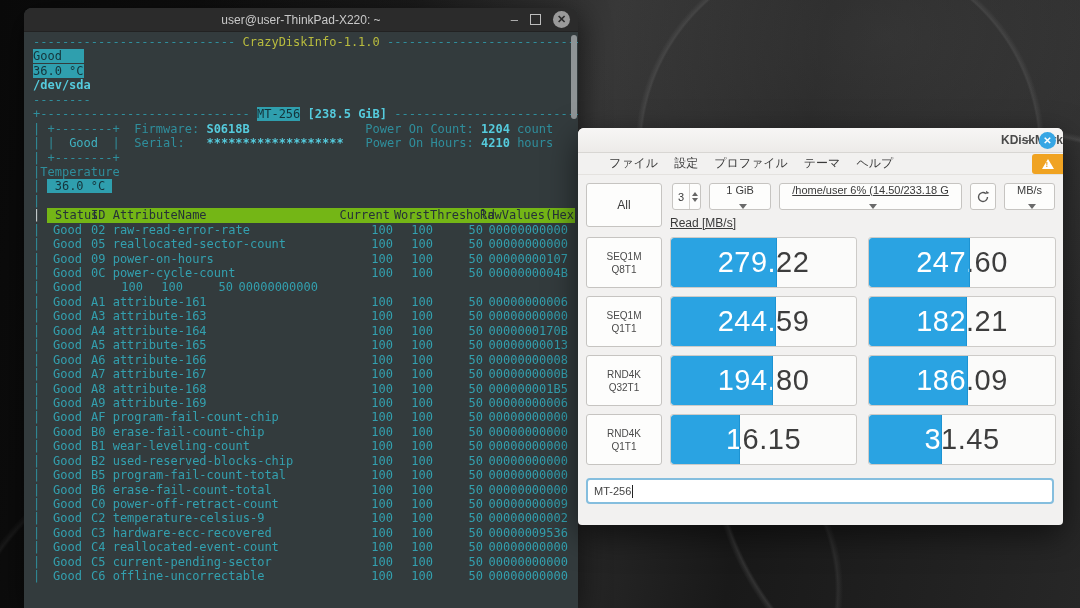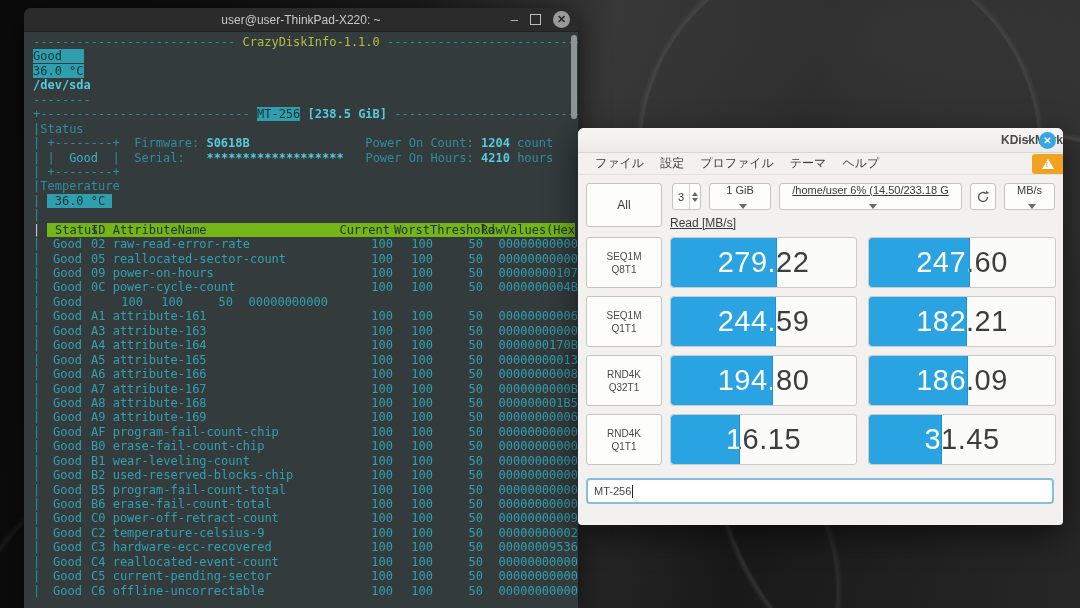--- a/index.html
+++ b/index.html
@@ -39,35 +39,35 @@
   .t-header{display:flex;height:14.45px;align-items:stretch;}
   .t-header .c-pipe{color:#cfd8d8;}
   .hdr-bg{flex:1;display:flex;background:#74b616;color:#263238;margin-right:3px;}
   .t-row{display:flex;height:14.45px;color:#33a0af;}
   .c-pipe{width:14px;white-space:pre;}
   .c-status{width:44px;padding-left:6px;box-sizing:border-box;}
   .c-idname{flex:1;overflow:hidden;white-space:pre;}
   .c-cur{width:52px;text-align:right;}
   .c-worst{width:40px;text-align:right;}
   .c-th{width:50px;text-align:right;}
-  .c-raw{width:95px;text-align:right;padding-right:0;box-sizing:border-box;}
+  .c-raw{width:95px;text-align:right;padding-right:10px;box-sizing:border-box;}
   .hdr-bg .c-status{padding-left:8px;}
   .term-scrollbar{position:absolute;right:1px;top:3px;width:6px;height:84px;background:#8f9496;border-radius:3px;}
   
   .kdm-win{position:absolute;left:578px;top:128px;width:485px;height:397px;
     background:#f2f1f0;border-radius:6px 6px 4px 4px;box-shadow:0 10px 32px rgba(0,0,0,.55);
     overflow:hidden;font-family:"Liberation Sans",sans-serif;}
   .kdm-titlebar{height:24px;background:linear-gradient(#f7f6f5,#edebe9);
     border-bottom:1px solid #d8d6d3;display:flex;align-items:center;position:relative;}
   .kdm-title{flex:1;text-align:right;font-size:12px;font-weight:bold;color:#4a4a4a;}
   .kdm-btns{position:absolute;right:7px;top:0;height:24px;display:flex;align-items:center;gap:10px;}
   .kb-min{color:#555;font-size:13px;line-height:8px;}
   .kb-close{width:17px;height:17px;border-radius:50%;background:#37a6e4;color:#fff;
     font-size:10px;font-weight:bold;display:flex;align-items:center;justify-content:center;}
-  .kdm-menubar{height:21px;display:flex;align-items:center;padding-left:10px;gap:2px;position:relative;
+  .kdm-menubar{height:21px;display:flex;align-items:center;padding-left:24px;gap:2px;position:relative;
     border-bottom:1px solid #e4e2df;}
   .menu-item{font-size:12px;color:#3a3a3a;padding:2px 7px;}
   .warn-badge{position:absolute;right:0;top:1px;width:31px;height:20px;background:#f0a322;
     border-radius:3px 0 0 3px;display:flex;align-items:center;justify-content:center;}
   .warn-tri{width:0;height:0;border-left:6px solid transparent;border-right:6px solid transparent;
     border-bottom:10px solid #fff;position:relative;}
   .warn-tri:after{content:"!";position:absolute;left:-2px;top:1px;font-size:8px;color:#f0a322;font-weight:bold;}
   .ctrl{background:#fdfdfc;border:1px solid #c6c4c1;border-radius:3px;box-sizing:border-box;
     font-size:11px;color:#3a3a3a;display:flex;align-items:center;}
   .all-btn{position:absolute;left:8px;top:55px;width:76px;height:44px;justify-content:center;font-size:12px;}
@@ -122,21 +122,20 @@
     </div>
   </div>
   <div class="term-body">
     <div>
         <div class="tline"><span class="d">----------------------------</span><span class="y"> CrazyDiskInfo-1.1.0 </span><span class="d">---------------------------</span></div>
         <div class="tline"><span class="hl">Good   </span></div>
         <div class="tline"><span class="hl">36.0 °C</span></div>
         <div class="tline"><span class="cb">/dev/sda</span></div>
         <div class="tline"><span class="d">--------</span></div>
         <div class="tline"><span class="d">+----------------------------- </span><span class="hl">MT-256</span><span class="d"> </span><span class="cb">[238.5 GiB]</span><span class="d"> --------------------------</span></div>
-        <div class="tline"><span class="d">|</span><span class="d">Status</span></div>
         <div class="tline"><span class="d">| </span><span class="d">+--------+</span><span class="d">  </span><span class="d">Firmware: </span><span class="cb">S0618B</span><span class="d">                </span><span class="d">Power On Count: </span><span class="cb">1204</span><span class="d"> count</span></div>
         <div class="tline"><span class="d">| </span><span class="d">|</span><span class="d">  </span><span class="c">Good</span><span class="d">  </span><span class="d">|</span><span class="d">  </span><span class="d">Serial:</span><span class="d">   </span><span class="cb">*******************</span><span class="d">   </span><span class="d">Power On Hours: </span><span class="cb">4210</span><span class="d"> hours</span></div>
         <div class="tline"><span class="d">| </span><span class="d">+--------+</span></div>
         <div class="tline"><span class="d">|</span><span class="d">Temperature</span></div>
         <div class="tline"><span class="d">| </span><span class="hl"> 36.0 °C </span></div>
         <div class="tline"><span class="d">|</span></div>
       </div>
     <div class="t-header">
       <span class="c-pipe d">|</span>
       <div class="hdr-bg">

